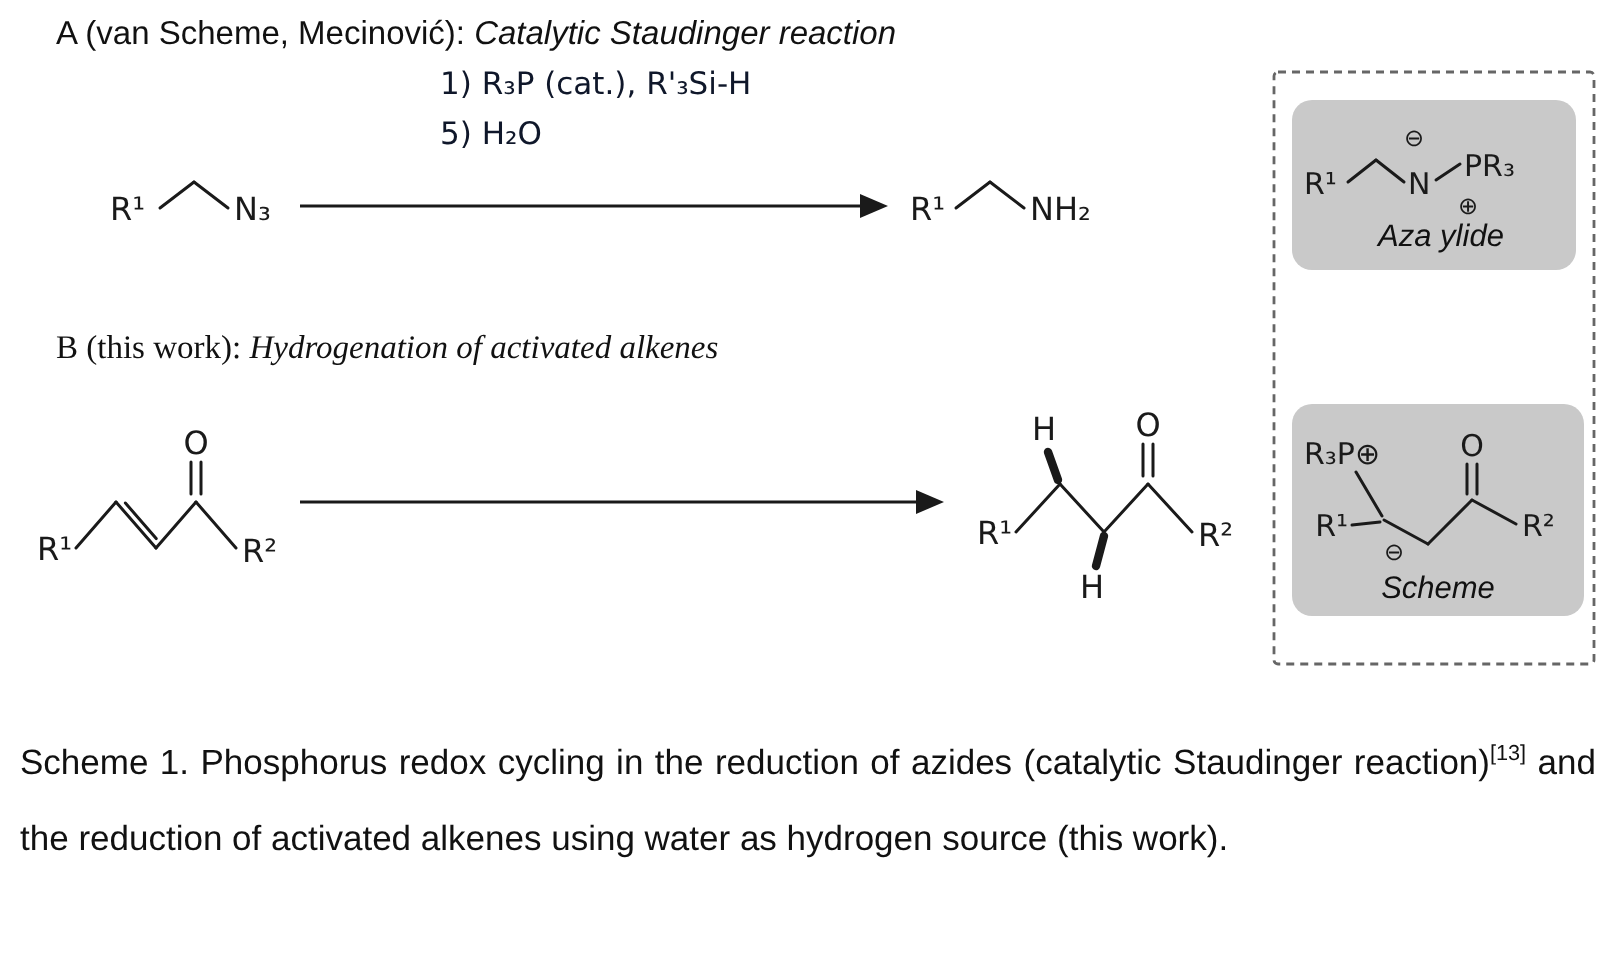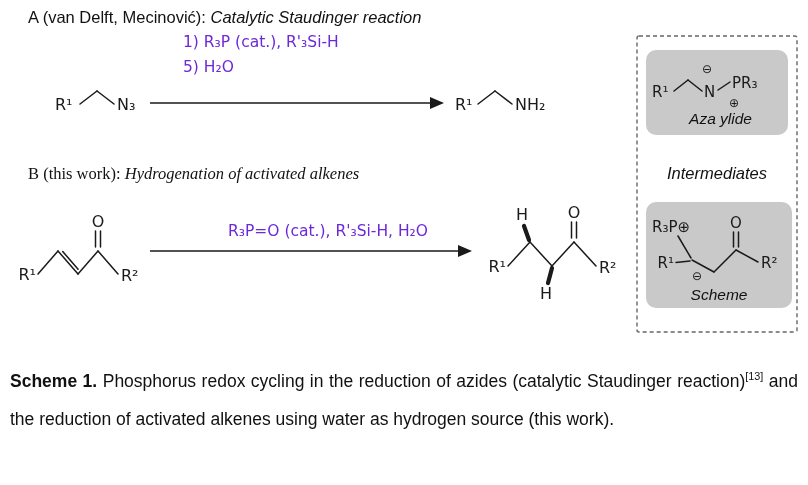--- a/index.html
+++ b/index.html
@@ -2,61 +2,59 @@
 <html><head>
 <meta charset="utf-8">
 <style>
   html,body { margin:0; padding:0; background:#ffffff; }
   .stage { position:relative; width:808px; height:485px; background:#ffffff; overflow:hidden; }
   .stage svg { position:absolute; left:0; top:0; }
 
   .hdr { position:absolute; font-family:"Liberation Sans",sans-serif; font-size:16.5px; color:#111; white-space:nowrap; z-index:3; }
   .it  { font-style:italic; }
 
-  .cond { position:absolute; font-family:"DejaVu Sans",sans-serif; font-size:15.5px; color:#6d28d9; white-space:nowrap; z-index:3; }
+  .cond { position:absolute; font-family:"DejaVu Sans",sans-serif; font-size:15.5px; color:#0f172a; white-space:nowrap; z-index:3;margin-left:37px; }
 
   .boxlabel { position:absolute; text-align:center; font-family:"Liberation Sans",sans-serif;
               font-size:15.5px; font-style:italic; color:#111; z-index:3; }
   .boxlabel.big { font-size:16.5px; }
 
   .caption { position:absolute; left:10px; top:362px; width:788px; z-index:3;
              font-family:"Liberation Sans",sans-serif; font-size:17.5px; line-height:38px;
              color:#111; text-align:justify; text-align-last:left; }
-  .caption b { font-weight:bold; }
+  .caption b { font-weight:normal; }
   .caption sup { font-size:62%; line-height:0; }
 
   
   .bond line { stroke:#1a1a1a; stroke-width:1.5; stroke-linecap:round; }
   .bond line.wedge { stroke-width:4.2; }
   .arrow line { stroke:#1a1a1a; stroke-width:1.6; }
   .arrow polygon { fill:#1a1a1a; }
   text.atom { font-family:"DejaVu Sans",sans-serif; font-size:16px; fill:#1a1a1a; }
   text.atom-sm { font-family:"DejaVu Sans",sans-serif; font-size:15px; fill:#1a1a1a; }
   text.chg { font-family:"DejaVu Sans",sans-serif; font-size:12px; fill:#1a1a1a; }
   .graybox { fill:#c9c9c9; }
   .dashbox { fill:none; stroke:#666666; stroke-width:1.4; stroke-dasharray:4 3; }
 </style>
 </head>
 <body>
 
 <div class="stage">
 
   <div class="hdr" style="left:28px; top:8px;">
-    <span>A (van Delft, Mecinović): </span><span class="it">Catalytic Staudinger reaction</span>
+    <span>A (van Scheme, Mecinović): </span><span class="it">Catalytic Staudinger reaction</span>
   </div>
   <div class="hdr" style="left:28px; top:164px;font-family:Liberation Serif, serif;">
     <span>B (this work): </span><span class="it">Hydrogenation of activated alkenes</span>
   </div>
 
   <div class="cond" style="left:183px; top:33px;">1) R₃P (cat.), R'₃Si-H</div>
   <div class="cond" style="left:183px; top:58px;">5) H₂O</div>
-  <div class="cond" style="left:228px; top:222px;">R₃P=O (cat.), R'₃Si-H, H₂O</div>
 
   <div class="boxlabel" style="left:646px; top:110px; width:149px;">Aza ylide</div>
-  <div class="boxlabel big" style="left:637px; top:164px; width:160px;">Intermediates</div>
   <div class="boxlabel" style="left:646px; top:286px; width:146px;">Scheme</div>
 
   <svg width="808" height="345" viewBox="0 0 808 345">
 
     <text class="atom" x="55" y="110">R¹</text>
     <g class="bond">
       <line x1="80" y1="104" x2="97" y2="91"></line>
       <line x1="97" y1="91" x2="114" y2="104"></line>
     </g>
     <text class="atom" x="117" y="110">N₃</text>

